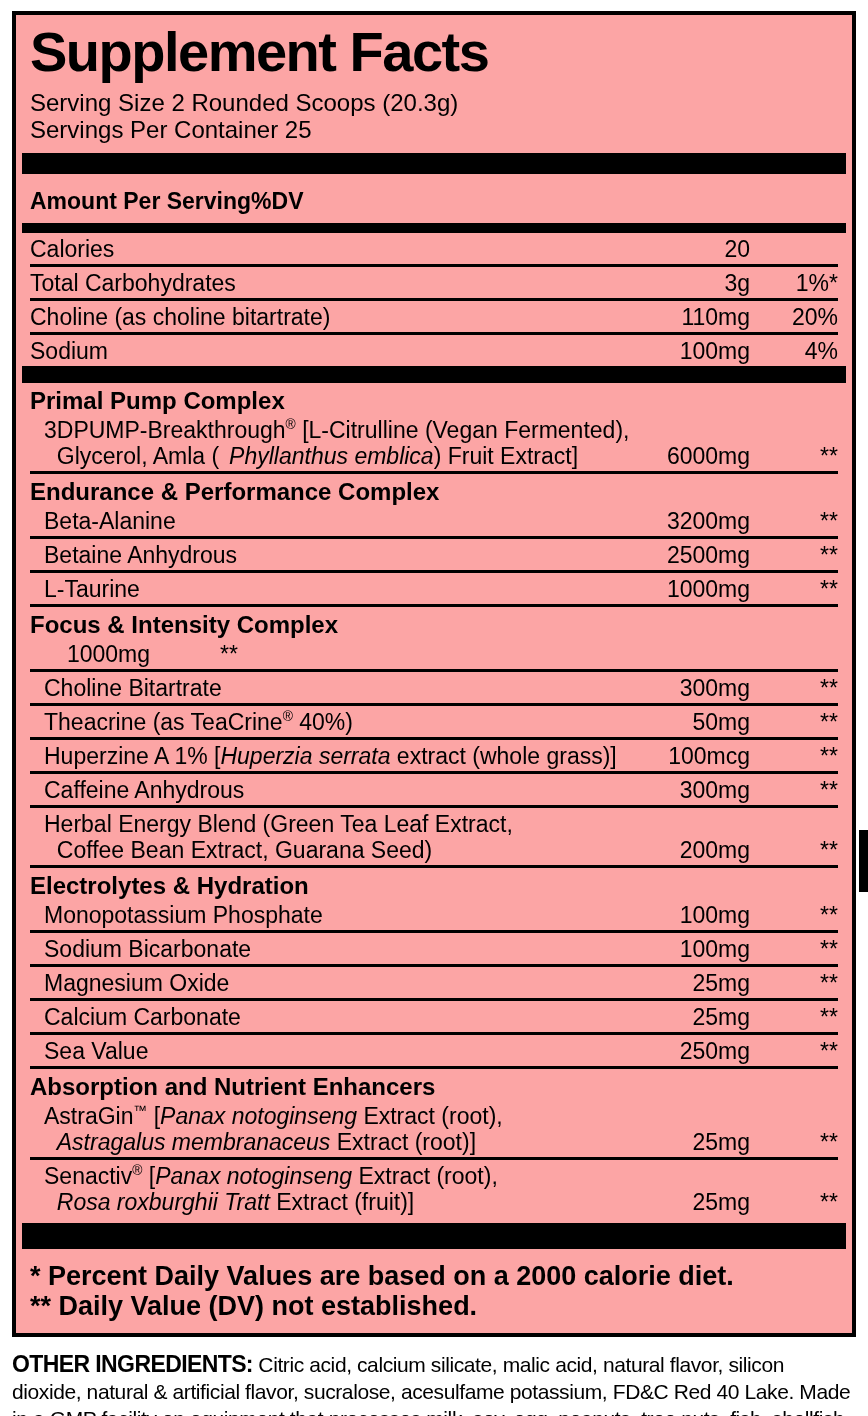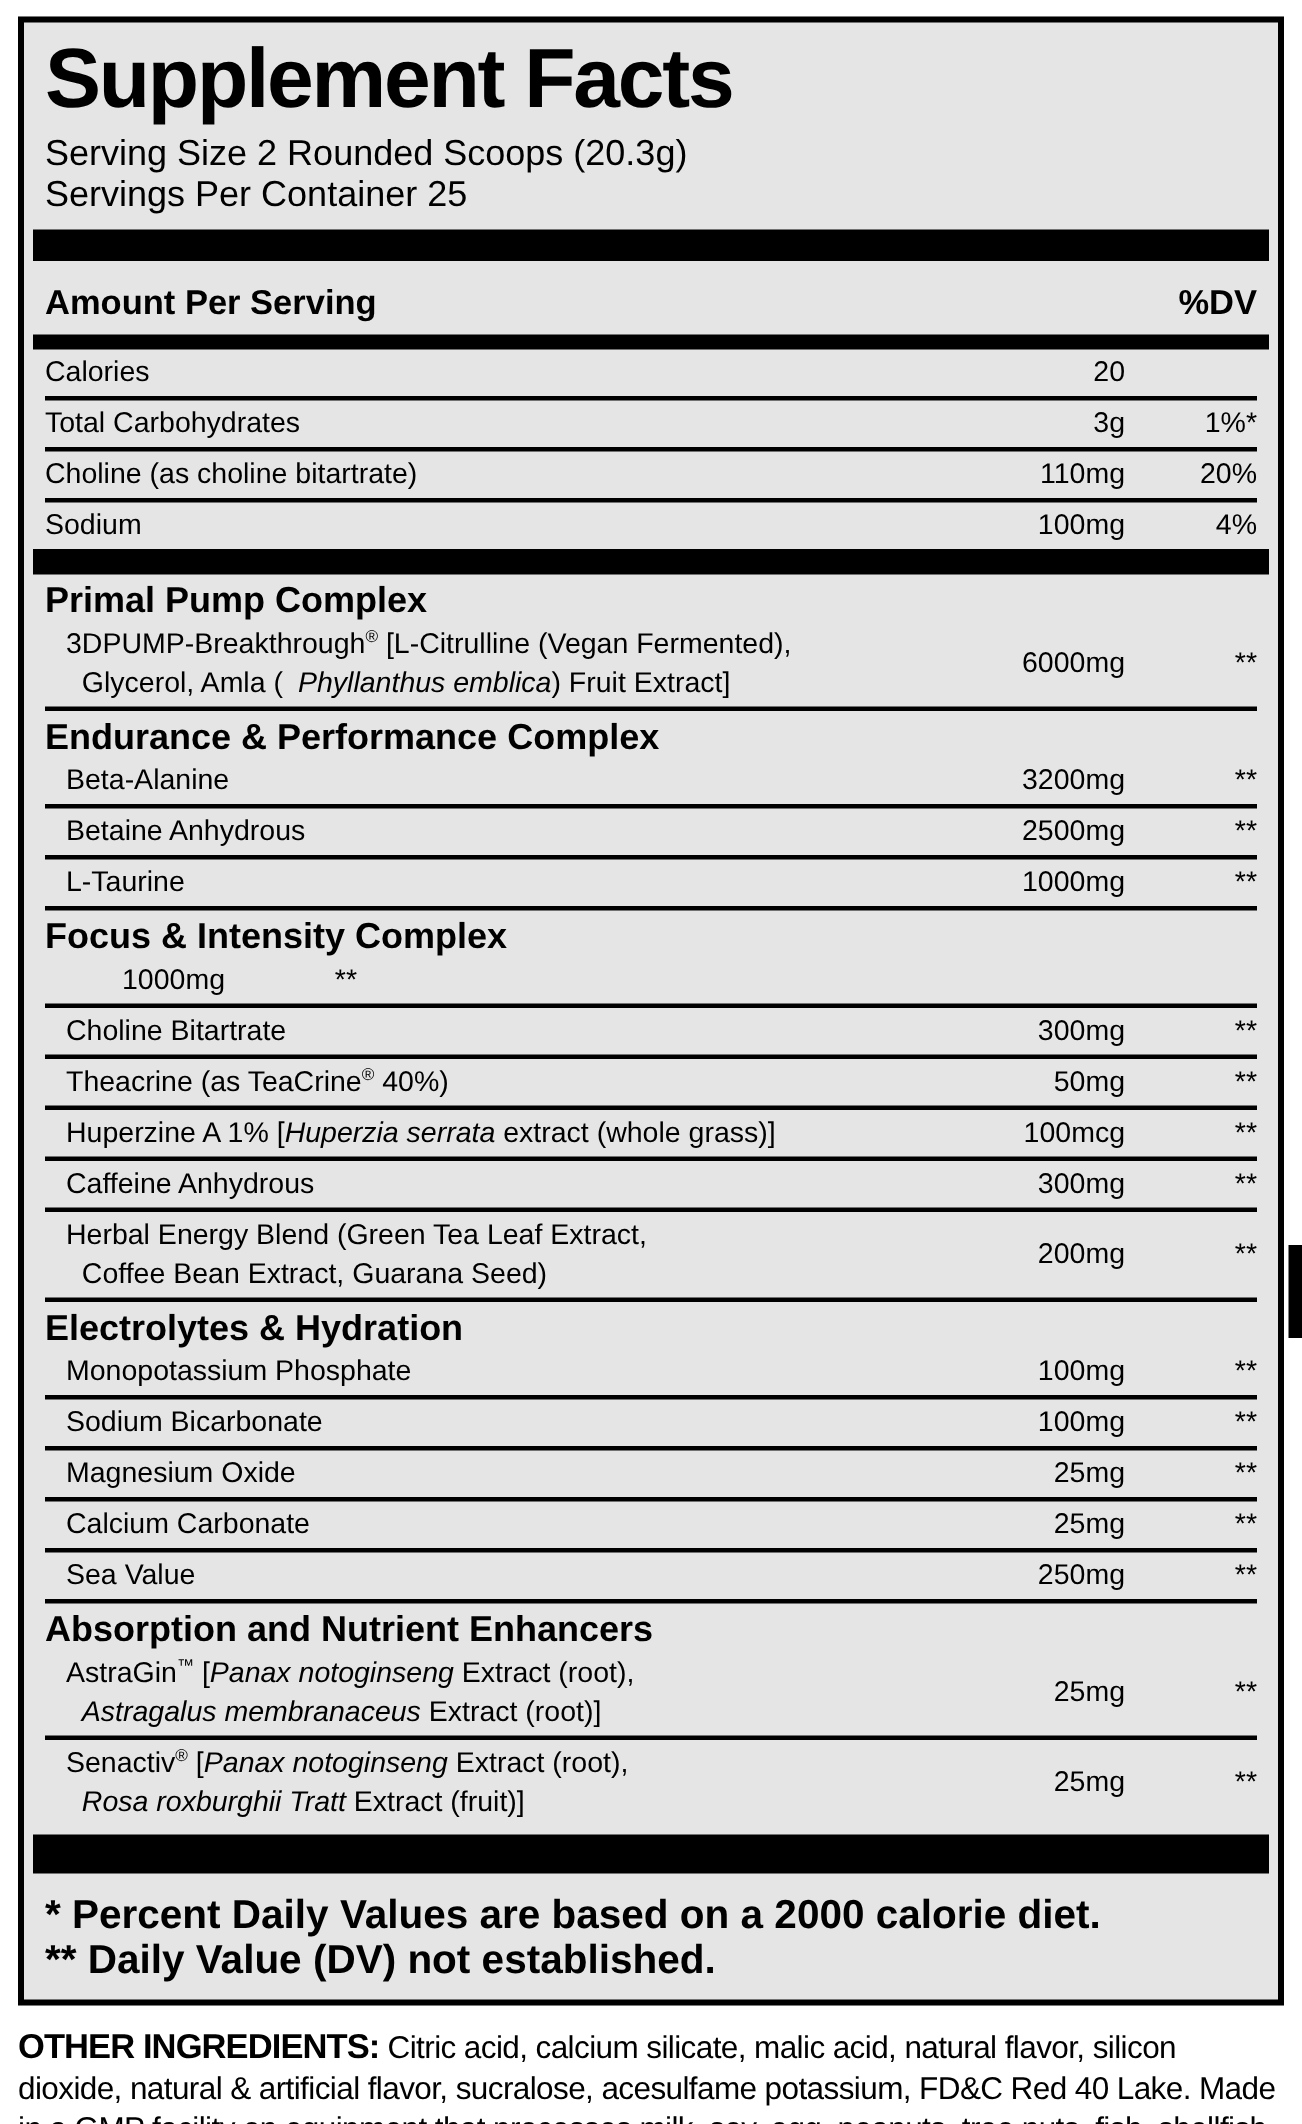--- a/index.html
+++ b/index.html
@@ -8,21 +8,21 @@
     background:#ffffff;
     color:#000000;
     font-family:"Liberation Sans","DejaVu Sans",sans-serif;
     position:relative;
     overflow:hidden;
   }
   .label{
     margin:11px 12px 0 12px;
     border:4px solid #000;
     padding:0 14px 12px 14px;
-    background:#e5e5e5;
+    background:#fca5a5;
   }
   .title{
     font-size:56px;
     font-weight:bold;
     letter-spacing:-1.5px;
     line-height:58px;
     margin-top:8px;
   }
   .serving-row{
     display:flex;
@@ -33,29 +33,28 @@
     margin-bottom:10px;
     flex-direction:column;
   }
   .bar{background:#000;margin-left:-8px;margin-right:-8px;}
   .bar-thick{height:21px;}
   .bar-med{height:10px;}
   .bar-sep{height:17px;}
   .bar-heavy{height:26px;margin-top:6px;}
   .col-header{
     display:flex;
-    justify-content:space-between;
     font-weight:bold;
     font-size:23px;
     padding:14px 0 8px 0;
   }
   .row{
     display:flex;
-    align-items:center;
-    font-size:19px;
+    align-items:flex-end;
+    font-size:23px;
     line-height:26px;
     padding:3px 0 2px 0;
     border-bottom:3px solid #000;
   }
   .row.nosep{border-bottom:none;}
   .row .name{flex:1;padding-left:14px;}
   .row.basic .name{padding-left:0;}
   .amt{width:120px;text-align:right;white-space:nowrap;}
   .dv{width:88px;text-align:right;white-space:nowrap;}
   .sec-h{

